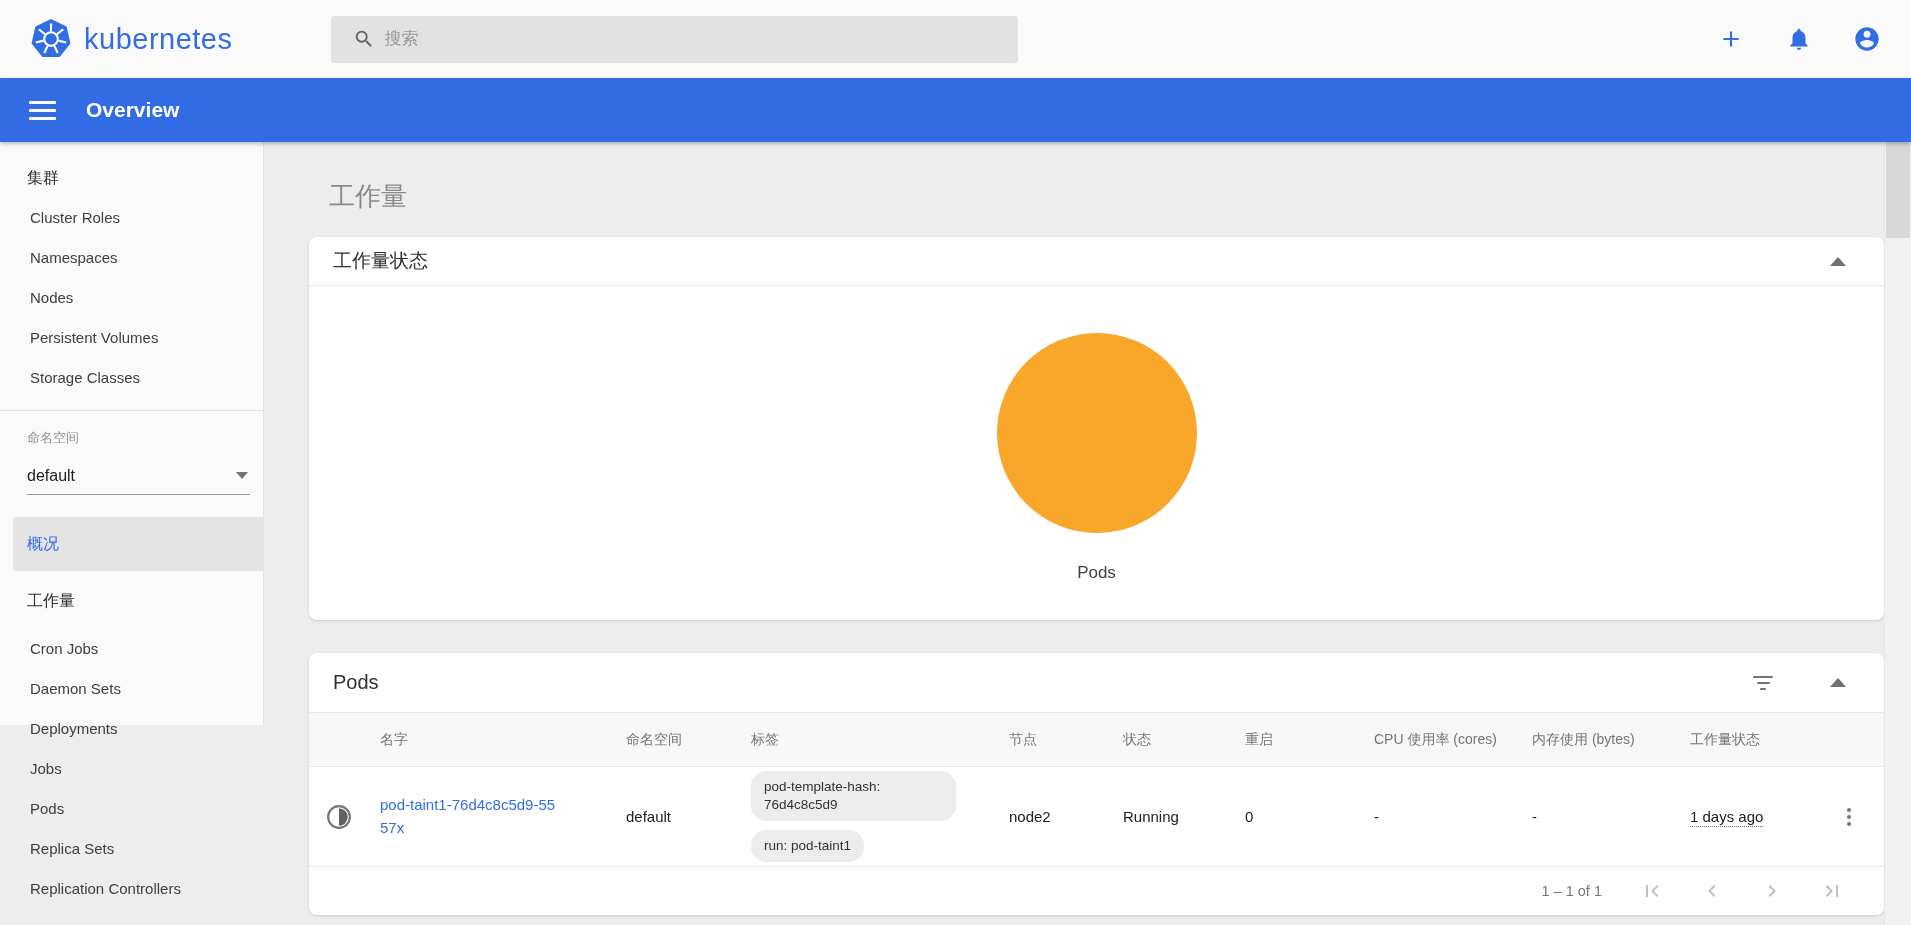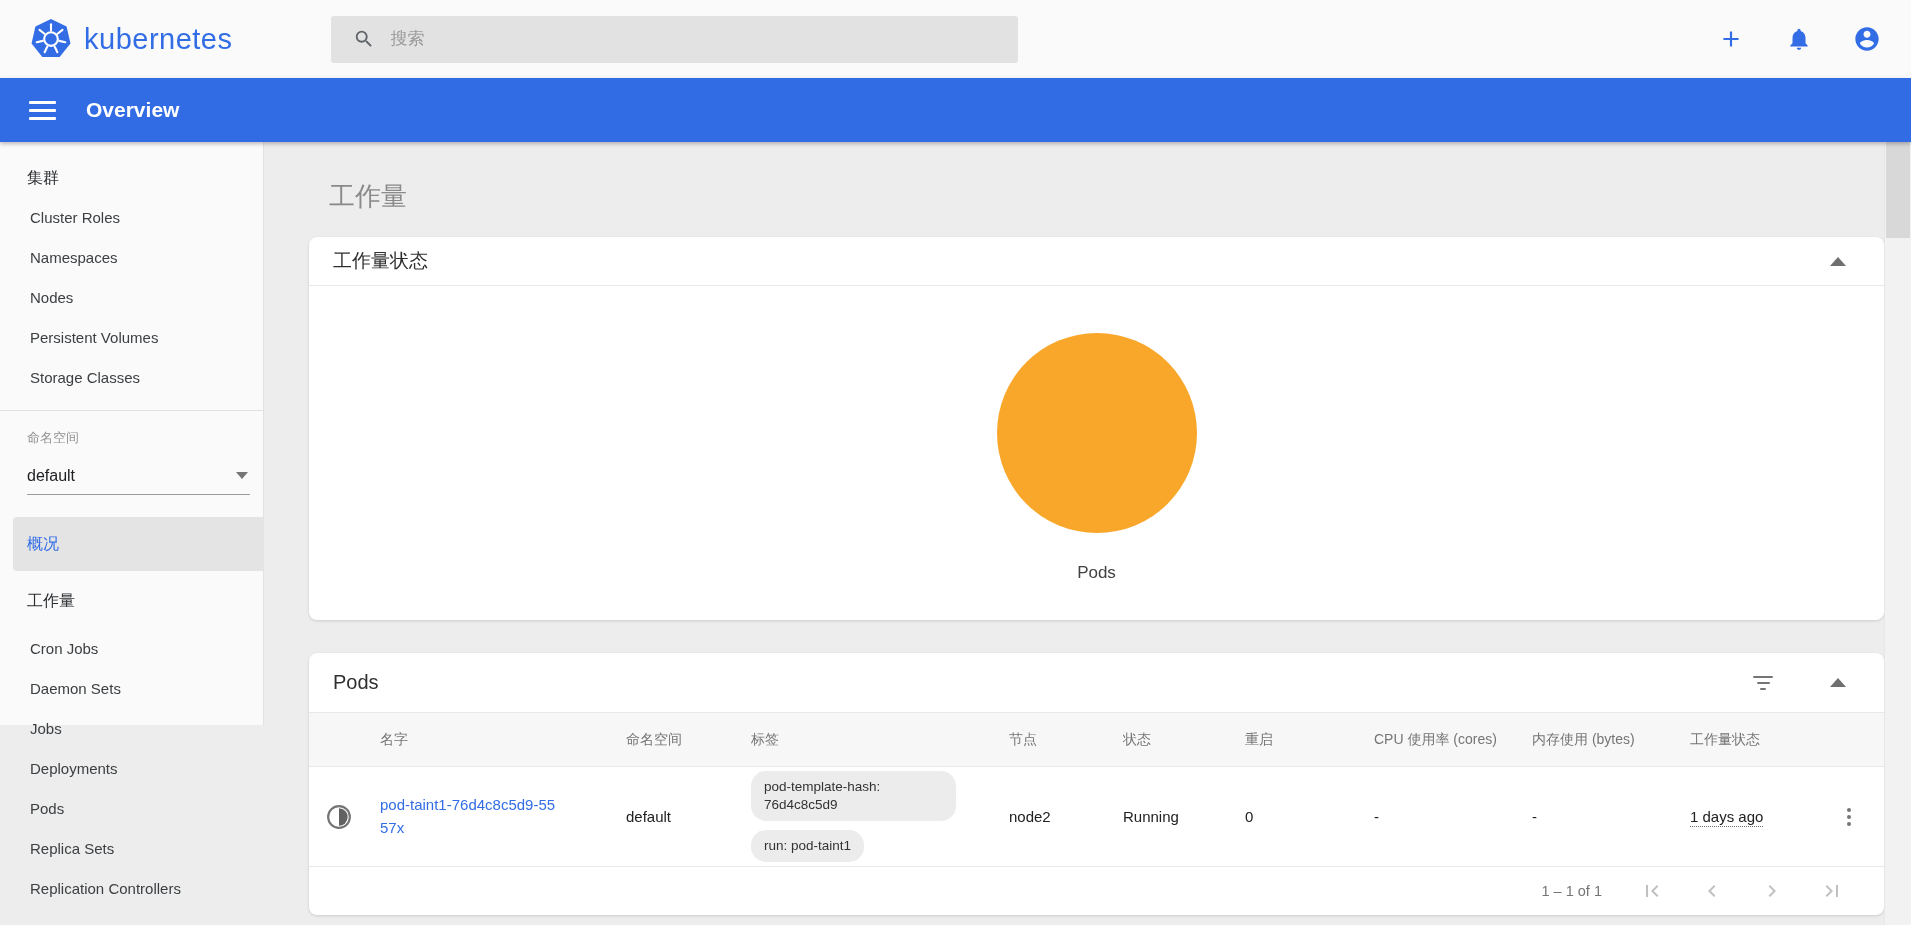--- a/index.html
+++ b/index.html
@@ -13,21 +13,21 @@
   .app-header { height:78px; background:#fafafa; display:flex; align-items:center; }
   .logo-area { display:flex; align-items:center; margin-left:30px; }
   .logo-mark { width:42px; height:42px; }
   .logo-text { font-size:29px; font-weight:normal; color:#326de6; margin-left:12px; letter-spacing:.5px; }
   .search-box {
     margin-left:98px; width:687px; height:47px; background:#e2e2e2; border-radius:3px;
     display:flex; align-items:center; padding-left:22px;
   }
   .search-box svg { flex:0 0 auto; }
   .search-input {
-    flex:1; border:none; outline:none; background:transparent; margin-left:16px;
+    flex:1; border:none; outline:none; background:transparent; margin-left:10px;
     font-size:17px; color:#be185d; font-family:Liberation Serif, serif;
   }
   .search-input::placeholder { color:#9a9a9a; }
   .header-actions { margin-left:auto; margin-right:30px; display:flex; align-items:center; gap:40px; }
   .icon-btn { width:28px; height:28px; display:flex; align-items:center; justify-content:center; cursor:pointer; }
 
   
   .toolbar {
     height:64px; background:#326ce5; display:flex; align-items:center;
     box-shadow:0 2px 4px rgba(0,0,0,.25); position:relative; z-index:5;
@@ -188,23 +188,23 @@
 
     <div class="active-item">概况</div>
 
     <div class="side-section-header workloads-header">工作量</div>
     <div class="side-items-lower">
 
         <div class="side-item">Cron Jobs</div>
 
         <div class="side-item">Daemon Sets</div>
 
+        <div class="side-item">Deployments</div>
+
         <div class="side-item">Jobs</div>
-
-        <div class="side-item">Deployments</div>
 
         <div class="side-item">Pods</div>
 
         <div class="side-item">Replica Sets</div>
 
         <div class="side-item">Replication Controllers</div>
       </div>
   </div>
 
   <div class="main">

